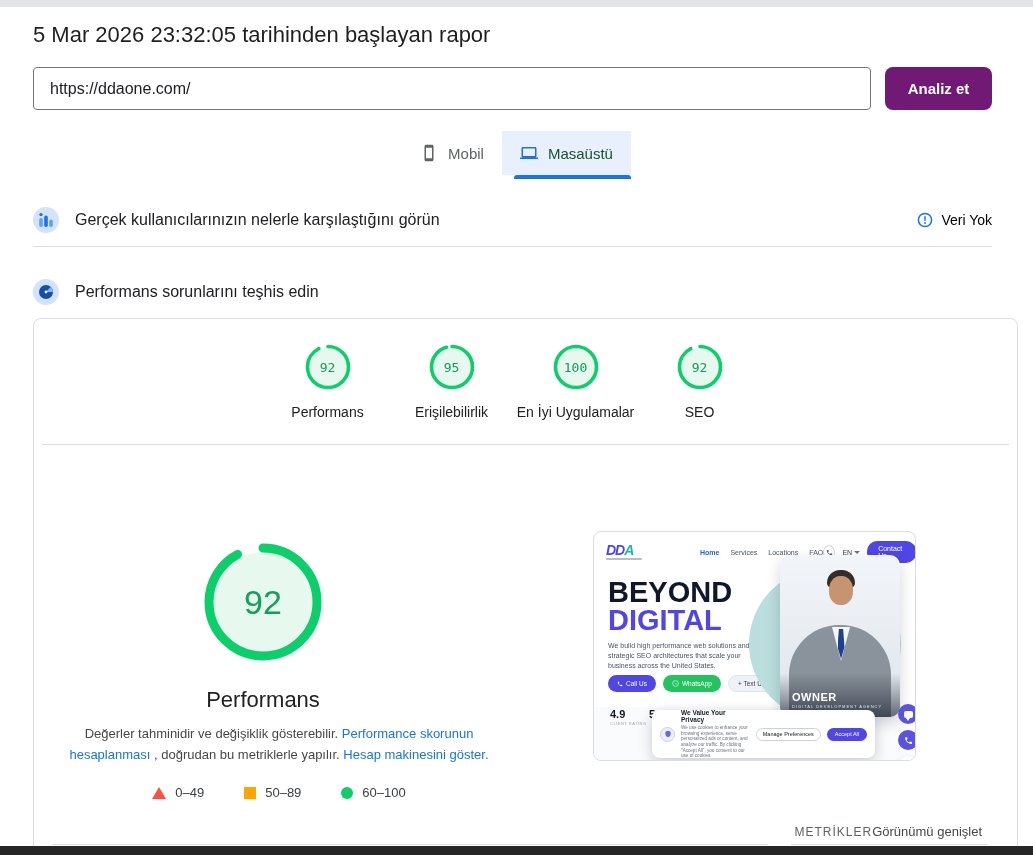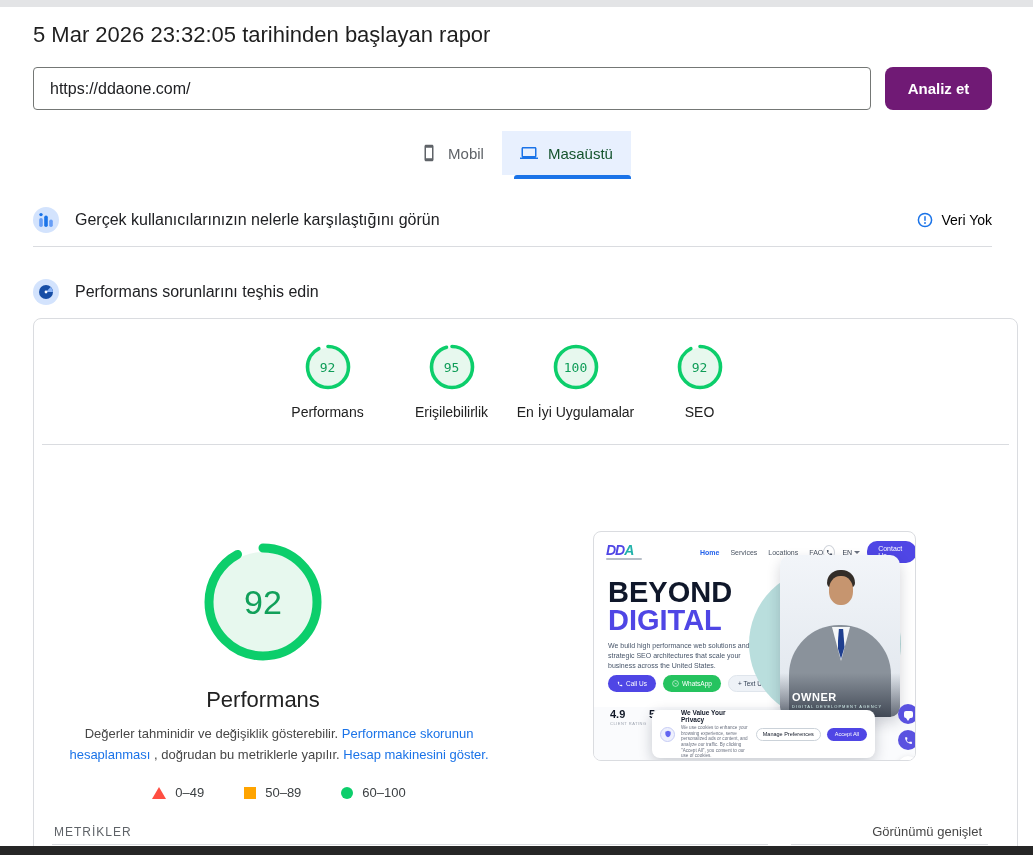--- a/index.html
+++ b/index.html
@@ -66,21 +66,21 @@
   .perf-desc a { color:#1a73e8; text-decoration:none; cursor:pointer; }
 
   
   .legend { position:absolute; top:466px; left:20px; width:450px; display:flex; justify-content:center; gap:40px; }
   .legend-item { display:flex; align-items:center; gap:9px; font-size:13px; color:#3c4043; }
   .lg-tri { width:0; height:0; border-left:7px solid transparent; border-right:7px solid transparent; border-bottom:12px solid #ff4e42; }
   .lg-sq { width:12px; height:12px; background:#ffa400; }
   .lg-dot { width:12px; height:12px; border-radius:50%; background:#0cce6b; }
 
   
-  .metrics-row { position:absolute; top:505px; left:20px; right:35px; display:flex; justify-content:space-between; align-items:center; }
+  .metrics-row { position:absolute; top:505px; left:20px; right:35px; display:flex; justify-content:flex-end; align-items:center; }
   .metrics-header { font-size:12px; letter-spacing:1px; color:#5f6368; }
   .expand-view { font-size:13px; color:#474747; cursor:pointer; }
   .seg { position:absolute; top:525px; height:1px; background:#dadce0; }
   .seg-left { left:18px; width:716px; }
   .seg-right { left:757px; width:197px; }
 
   .bottom-bar { position:absolute; bottom:0; left:0; right:0; height:9px; background:#262626; z-index:20; }
 
   
   .preview {

